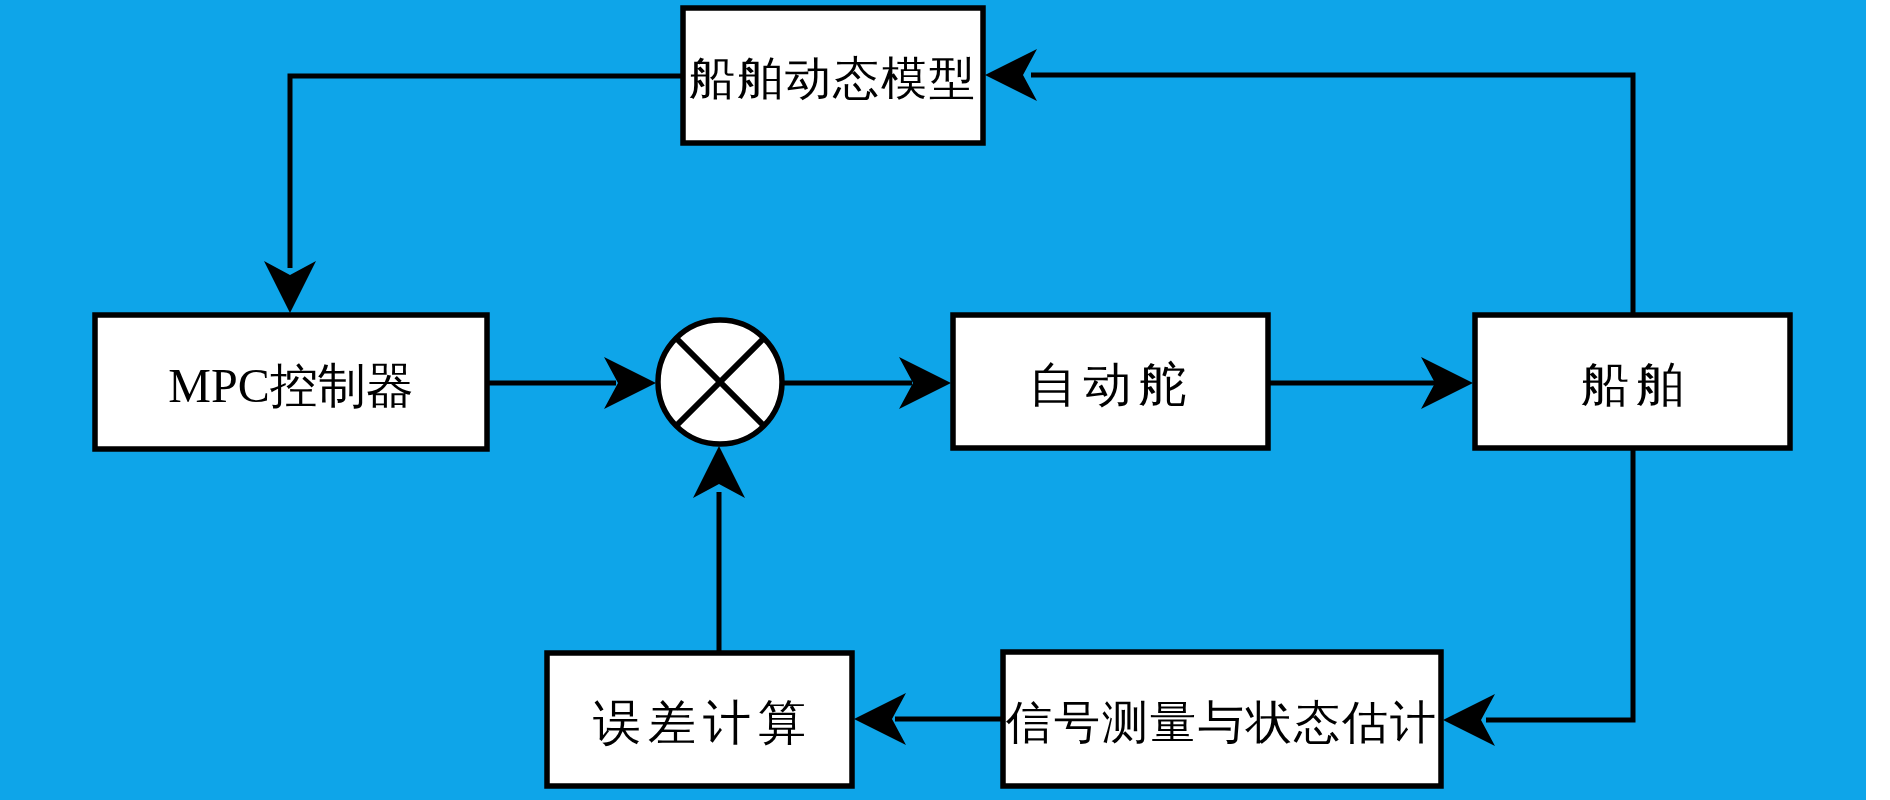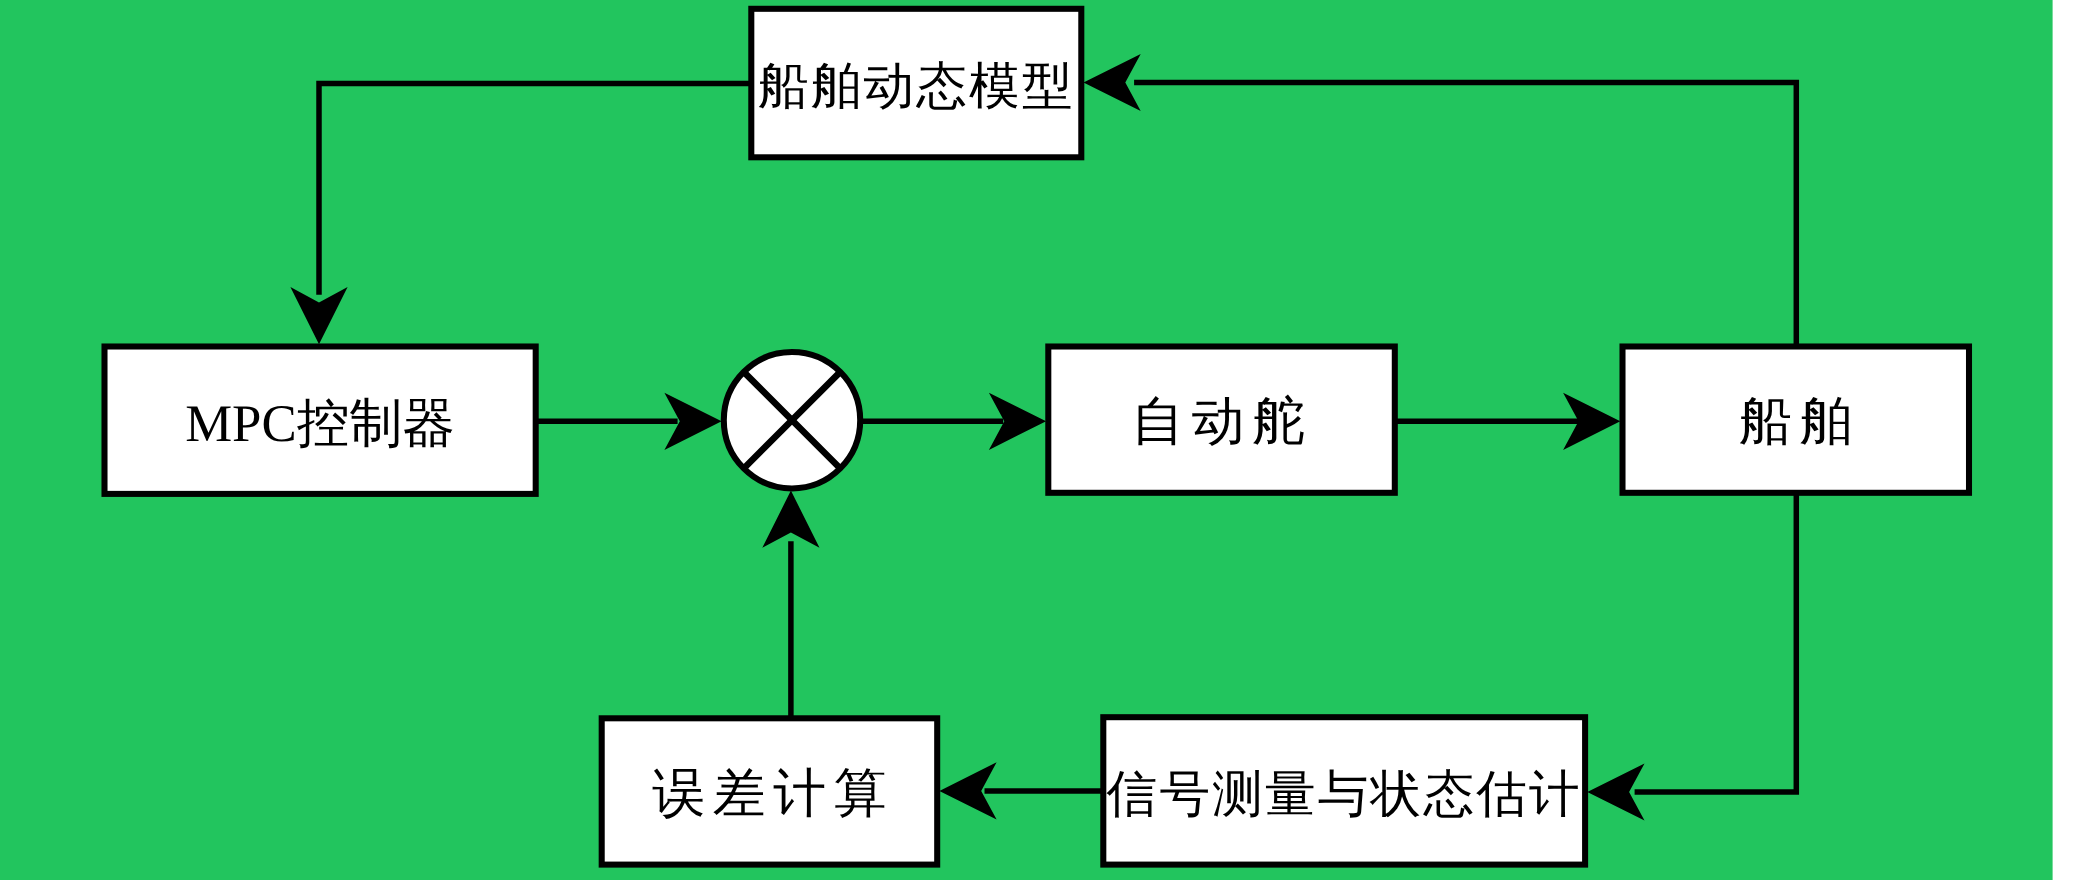--- a/index.html
+++ b/index.html
@@ -5,21 +5,21 @@
   html, body {
     margin: 0;
     padding: 0;
     background: #ffffff;
     font-family: "Liberation Serif", "DejaVu Serif", serif;
   }
   .stage {
     position: relative;
     width: 1866px;
     height: 800px;
-    background: #22c55e;
+    background: #0ea5e9;
     overflow: hidden;
   }
   svg { display: block; }
   .block-rect {
     fill: #ffffff;
     stroke: #000000;
     stroke-width: 5.5;
   }
   .block-label {
     fill: #000000;

